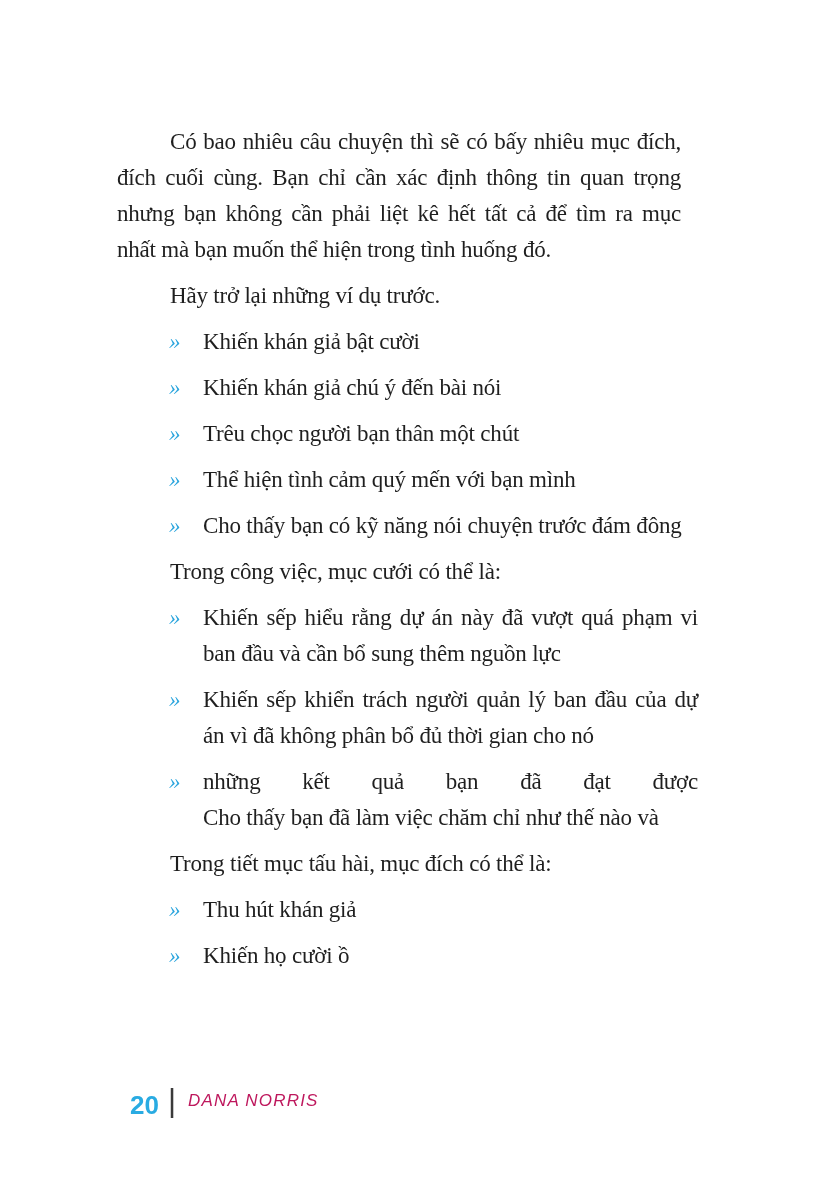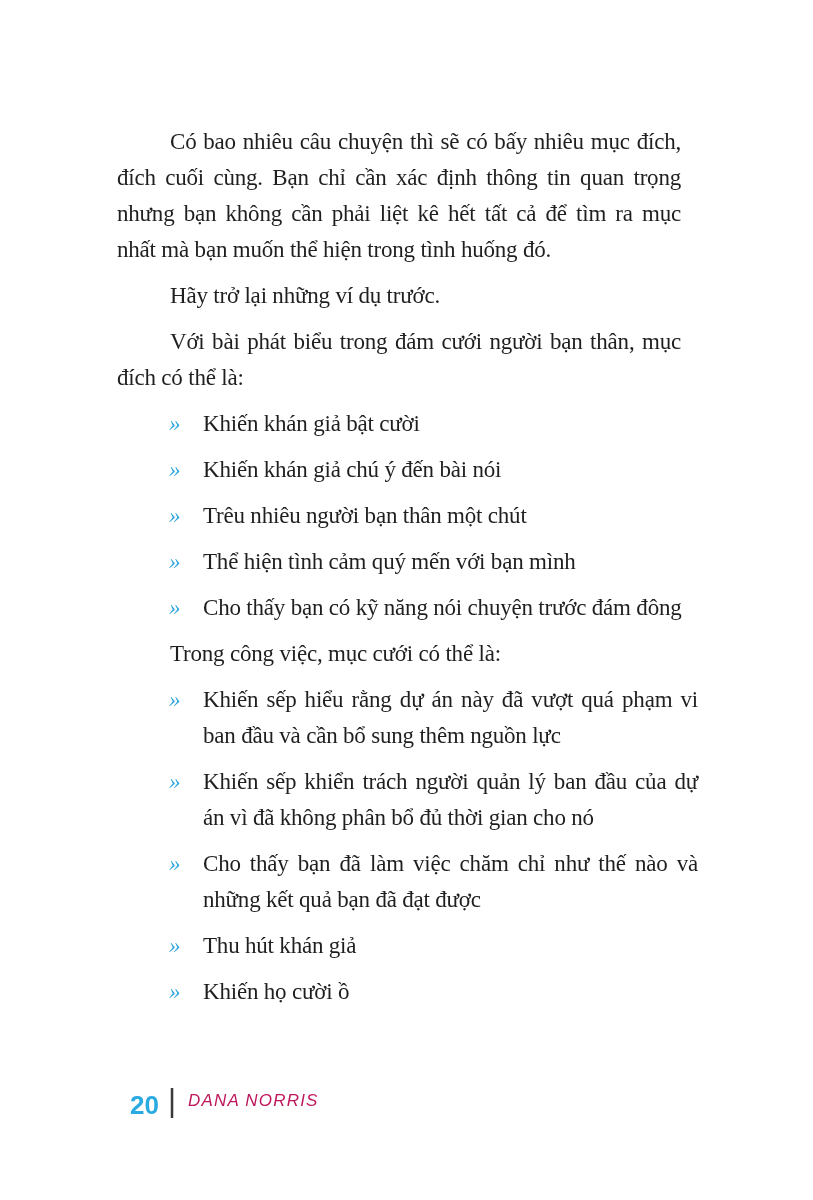--- a/index.html
+++ b/index.html
@@ -86,42 +86,38 @@
     <div class="line">Có bao nhiêu câu chuyện thì sẽ có bấy nhiêu mục đích,</div>
     <div class="line">đích cuối cùng. Bạn chỉ cần xác định thông tin quan trọng</div>
     <div class="line">nhưng bạn không cần phải liệt kê hết tất cả để tìm ra mục</div>
     <div class="line">nhất mà bạn muốn thể hiện trong tình huống đó.</div>
   </div>
 
   <div class="par">
     <div class="line">Hãy trở lại những ví dụ trước.</div>
   </div>
 
-  <div class="par">
-    <div class="line">Với bài phát biểu trong đám cưới người bạn thân, mục</div>
-    <div class="line">đích có thể là:</div>
-  </div>
 
   <div class="blist">
     <div class="li">
       <span class="marker">»</span>
       <div class="li-text">
         <div class="line">Khiến khán giả bật cười</div>
       </div>
     </div>
     <div class="li">
       <span class="marker">»</span>
       <div class="li-text">
         <div class="line">Khiến khán giả chú ý đến bài nói</div>
       </div>
     </div>
     <div class="li">
       <span class="marker">»</span>
       <div class="li-text">
-        <div class="line">Trêu nhiêu người bạn thân một chút</div>
+        <div class="line">Trêu chọc người bạn thân một chút</div>
       </div>
     </div>
     <div class="li">
       <span class="marker">»</span>
       <div class="li-text">
         <div class="line">Thể hiện tình cảm quý mến với bạn mình</div>
       </div>
     </div>
     <div class="li">
       <span class="marker">»</span>
@@ -146,26 +142,29 @@
     <div class="li">
       <span class="marker">»</span>
       <div class="li-text">
         <div class="line">Khiến sếp khiển trách người quản lý ban đầu của dự</div>
         <div class="line">án vì đã không phân bổ đủ thời gian cho nó</div>
       </div>
     </div>
     <div class="li">
       <span class="marker">»</span>
       <div class="li-text">
+        <div class="line">những kết quả bạn đã đạt được</div>
         <div class="line">Cho thấy bạn đã làm việc chăm chỉ như thế nào và</div>
-        <div class="line">những kết quả bạn đã đạt được</div>
       </div>
     </div>
   </div>
 
+  <div class="par">
+    <div class="line">Trong tiết mục tấu hài, mục đích có thể là:</div>
+  </div>
 
   <div class="blist">
     <div class="li">
       <span class="marker">»</span>
       <div class="li-text">
         <div class="line">Thu hút khán giả</div>
       </div>
     </div>
     <div class="li">
       <span class="marker">»</span>

